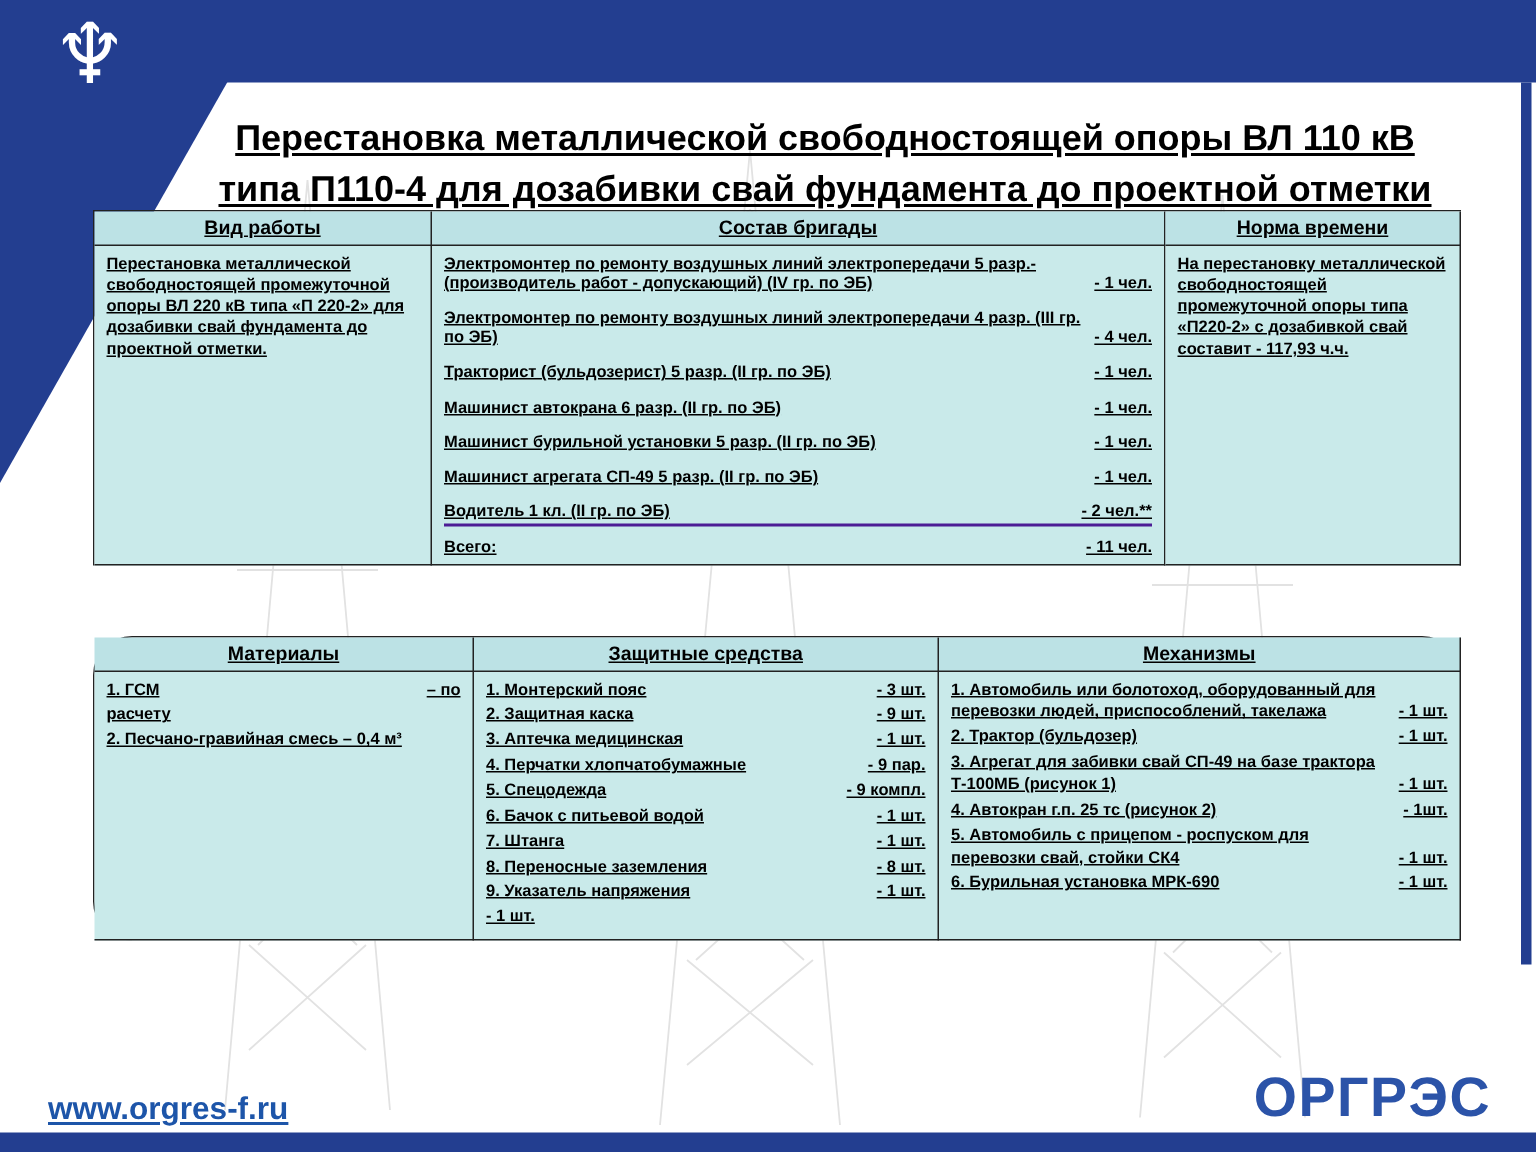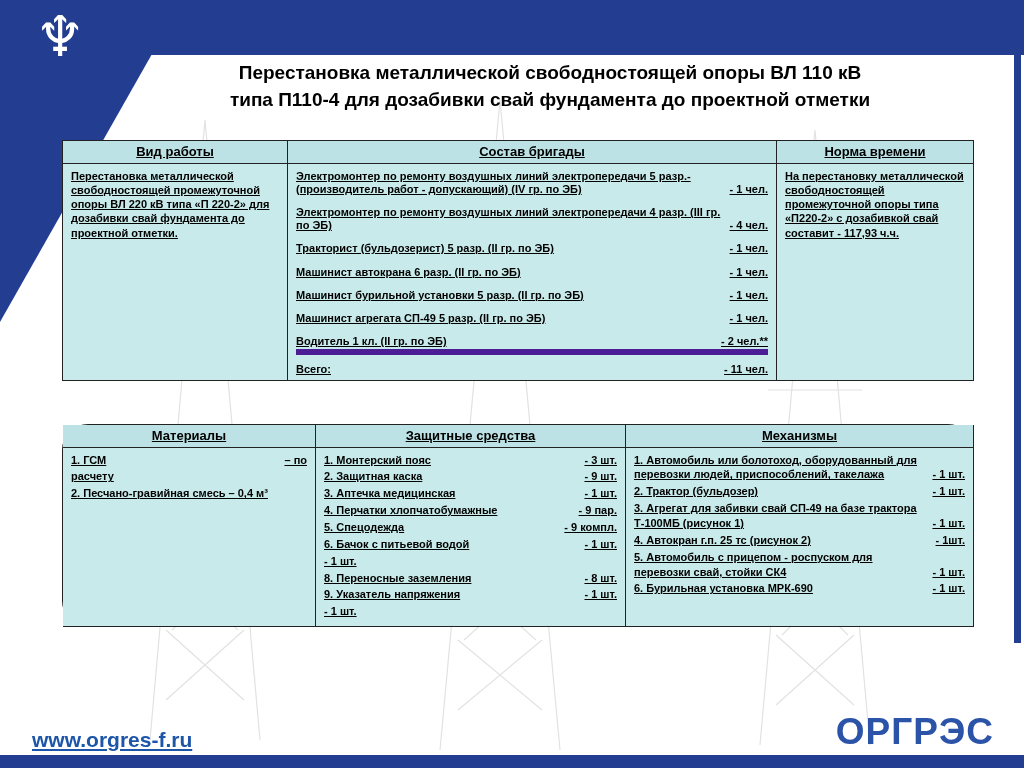--- a/index.html
+++ b/index.html
@@ -11,41 +11,41 @@
   .top-band { position:absolute; top:0; left:0; width:100%; height:55px; background:#233E90; z-index:2; }
   .left-diagonal { position:absolute; top:54px; left:0; width:152px; height:268px; background:#233E90;
                    clip-path:polygon(0 0,100% 0,0 100%); z-index:2; }
   .right-strip { position:absolute; top:55px; right:3px; width:7px; height:588px; background:#233E90; z-index:1; }
   .bottom-band { position:absolute; left:0; bottom:0; width:100%; height:13px; background:#233E90; z-index:2; }
 
   .logo-box { position:absolute; top:0; left:14px; width:92px; height:74px; background:#233E90; z-index:3;
               display:flex; align-items:center; justify-content:center; }
   .trident { color:#fff; font-size:56px; line-height:1; font-family:"DejaVu Sans",sans-serif; }
 
-  .title { position:absolute; top:60px; left:120px; width:860px; text-align:center; z-index:3;
-           font-weight:bold; font-size:19px; color:#000; line-height:1.4; }
+  .title { position:absolute; top:76px; left:120px; width:860px; text-align:center; z-index:3;
+           font-weight:bold; font-size:24px; color:#000; line-height:1.4;text-decoration:underline; }
 
   .tbl { position:absolute; left:62px; width:912px; z-index:3; border-left:1px solid #222; border-top:1px solid #222; }
   .tbl .row { display:grid;text-decoration:underline; }
   .tbl1 .row { grid-template-columns:225px 489px 197px; }
   .tbl2 .row { grid-template-columns:253px 310px 348px; }
   .tbl1 { top:140px; }
   .tbl2 { top:424px;border-radius:26px; }
 
   .cell { border-right:1px solid #222; border-bottom:1px solid #222; background:#C9EAEA;
           padding:5px 8px; font-size:11px; font-weight:bold; color:#000; line-height:1.3; }
   .cell.h { background:#BCE2E5; text-align:center; padding:3px 4px; font-size:13px; line-height:1.2; }
 
   .entry { display:flex; align-items:flex-end; }
   .entry .role { flex:1; padding-right:8px; }
   .entry .count { white-space:nowrap; }
 
   .brigade { padding:6px 8px 4px 8px; line-height:1.2; }
   .brigade .entry { margin-bottom:10px; }
-  .brigade .entry.underline { border-bottom:6px solid #4c1d95; padding-bottom:1px; margin-bottom:8px; }
+  .brigade .entry.underline { border-bottom:2px solid #4c1d95; padding-bottom:1px; margin-bottom:8px; }
   .brigade .entry.total { margin-bottom:0; }
 
   .list-cell { line-height:1.35; }
   .list-cell .entry { margin-bottom:2px; }
 
   .site-link { position:absolute; left:32px; bottom:16px; z-index:3; font-size:21px; font-weight:bold;
                color:#1D55A9; text-decoration:underline; cursor:pointer; }
   .logo-text { position:absolute; right:30px; bottom:18px; z-index:3; font-size:37px; font-weight:800;
                color:#2B53A8; letter-spacing:1px; line-height:1; }
 </style>
@@ -170,20 +170,21 @@
         </div>
         <div class="entry">
           <span class="role">5. Спецодежда</span>
           <span class="count">- 9 компл.</span>
         </div>
         <div class="entry">
           <span class="role">6. Бачок с питьевой  водой</span>
           <span class="count">- 1 шт.</span>
         </div>
         <div class="entry">
+          <span class="role">7. Штанга</span>
           <span class="count">- 1 шт.</span>
         </div>
         <div class="entry">
           <span class="role">8. Переносные  заземления</span>
           <span class="count">- 8 шт.</span>
         </div>
         <div class="entry">
           <span class="role">9. Указатель напряжения</span>
           <span class="count">- 1 шт.</span>
         </div>

